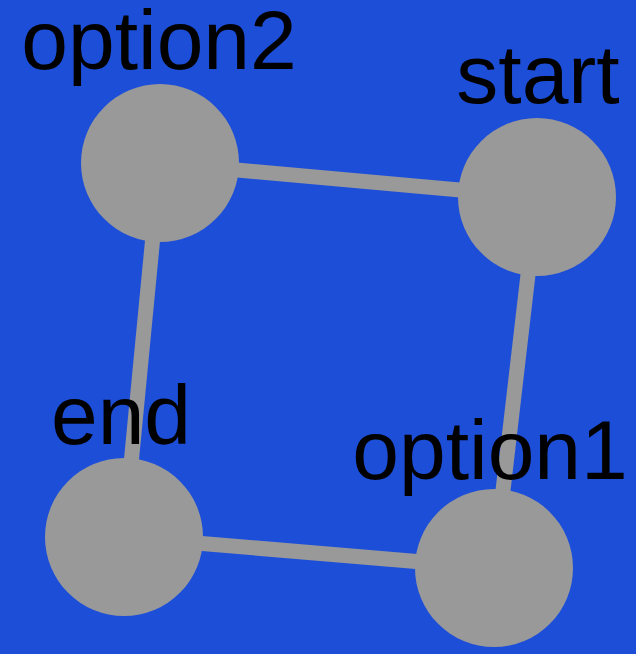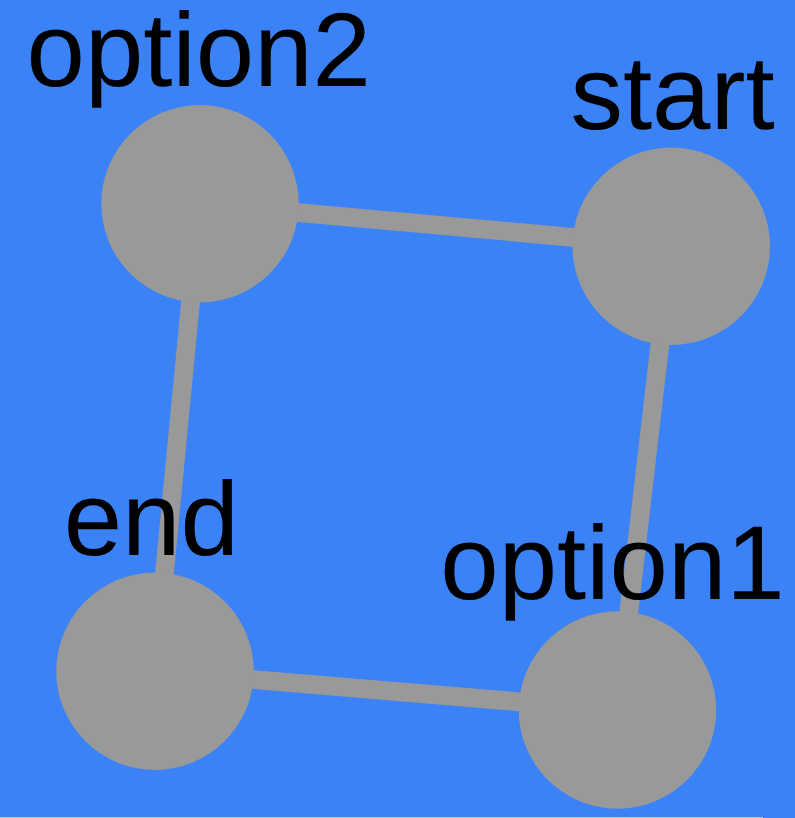--- a/index.html
+++ b/index.html
@@ -4,21 +4,21 @@
 <style>
   html, body {
     margin: 0;
     padding: 0;
     background: #ffffff;
   }
   .stage {
     position: relative;
     width: 636px;
     height: 654px;
-    background: #3b82f6;
+    background: #1d4ed8;
     overflow: hidden;
   }
   svg {
     display: block;
   }
   .node-label {
     font-family: "Liberation Sans", "DejaVu Sans", sans-serif;
     font-weight: 400;
   }
 </style>

